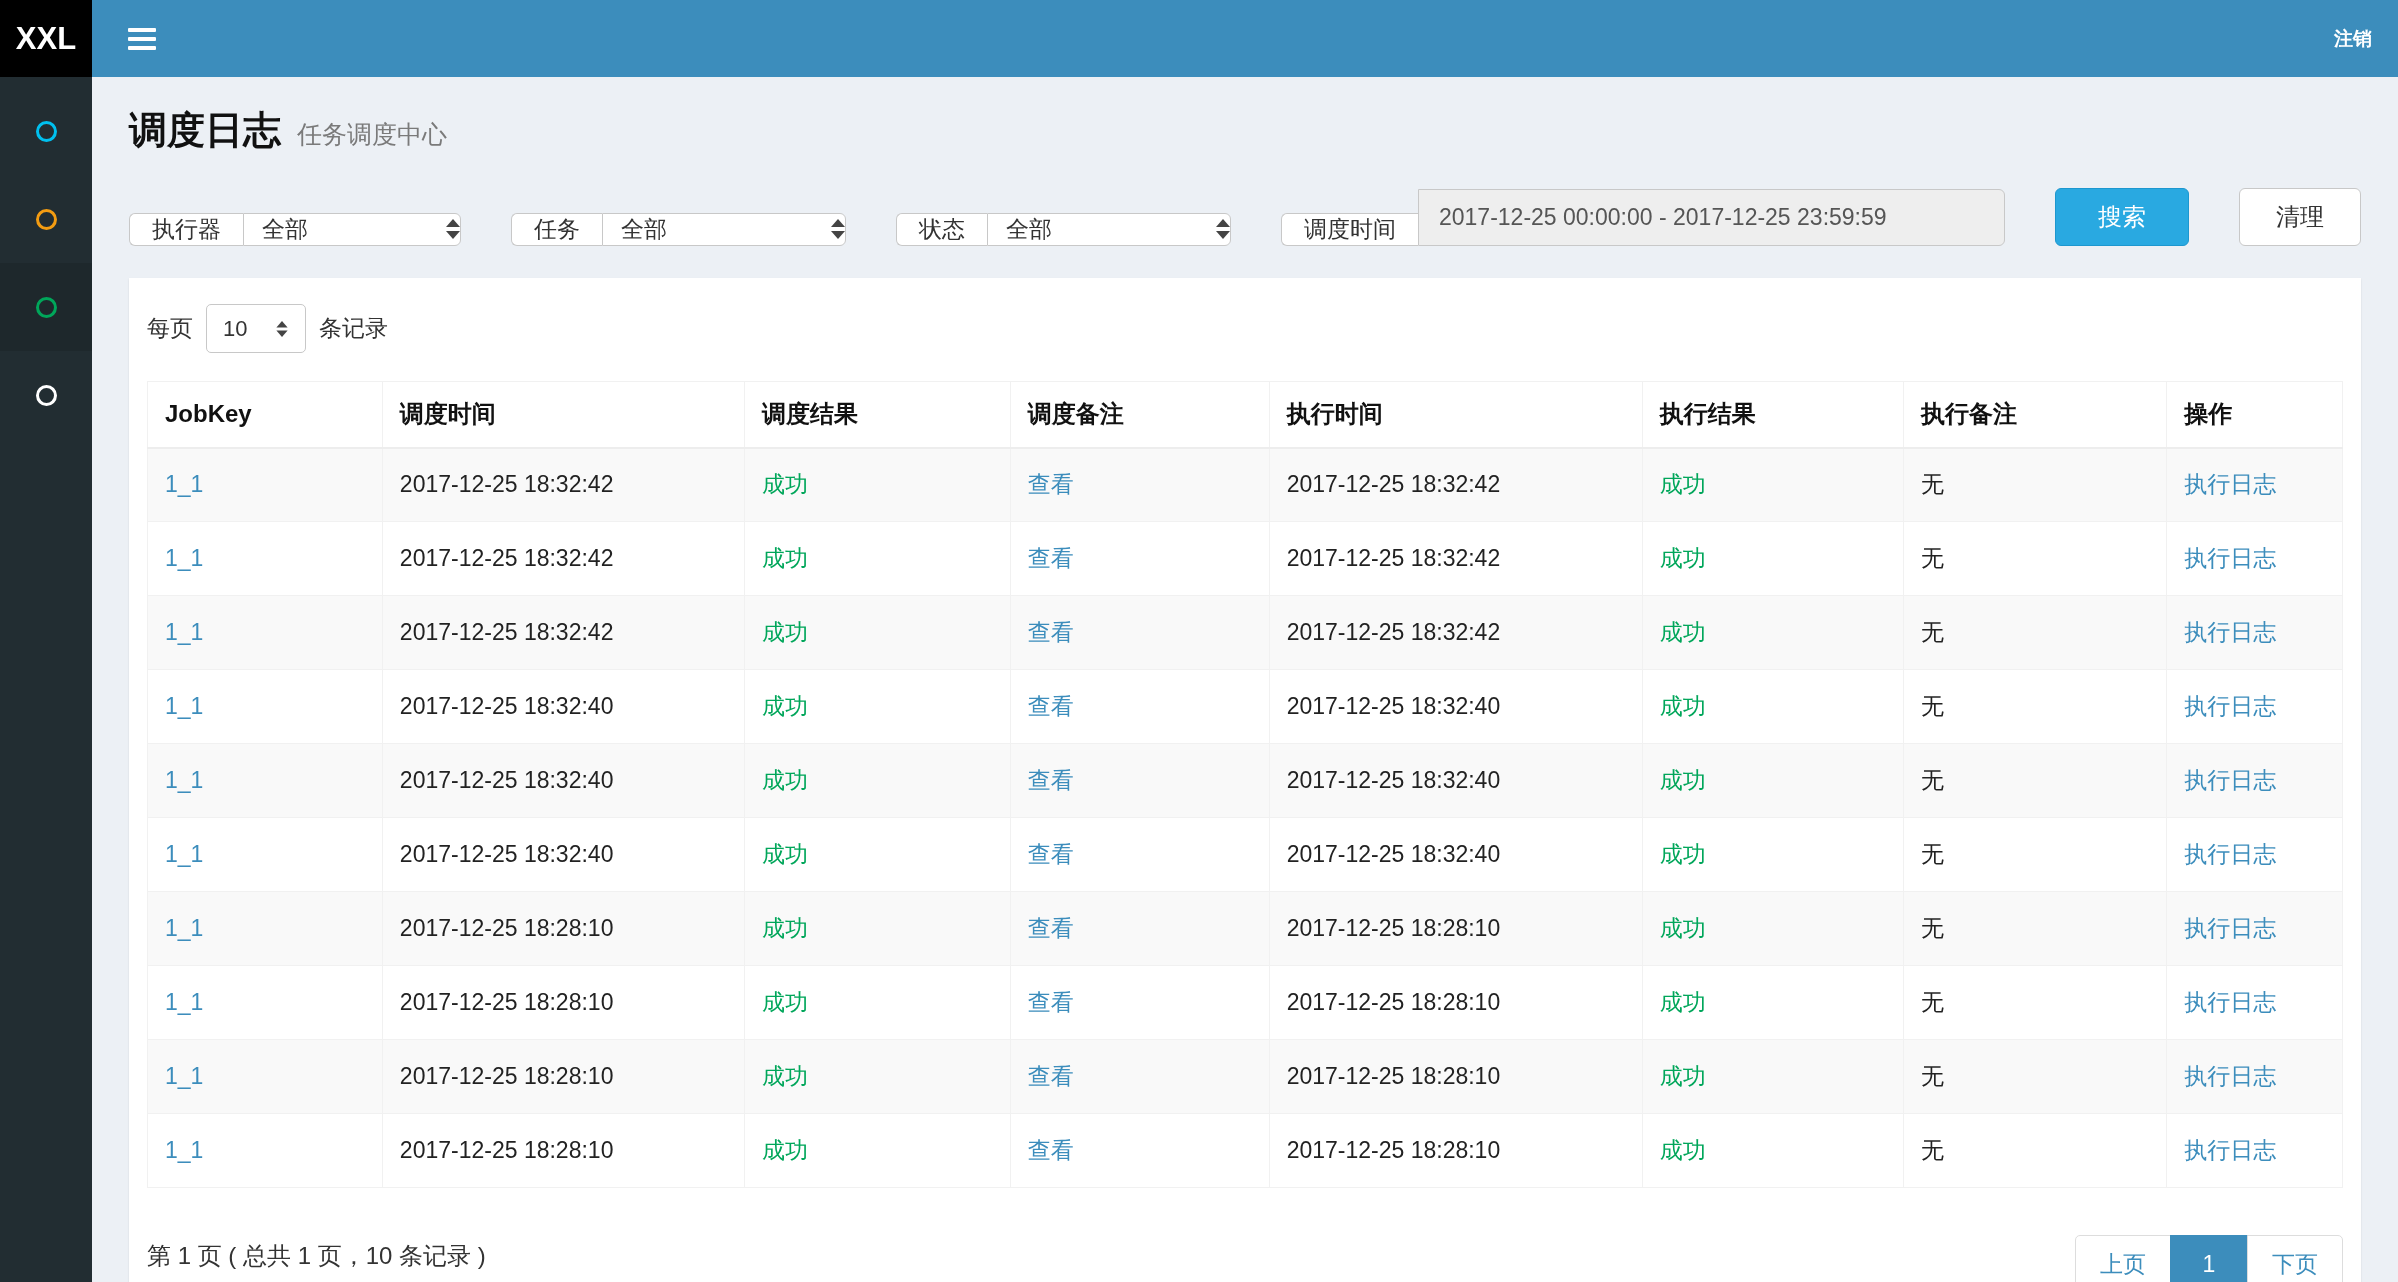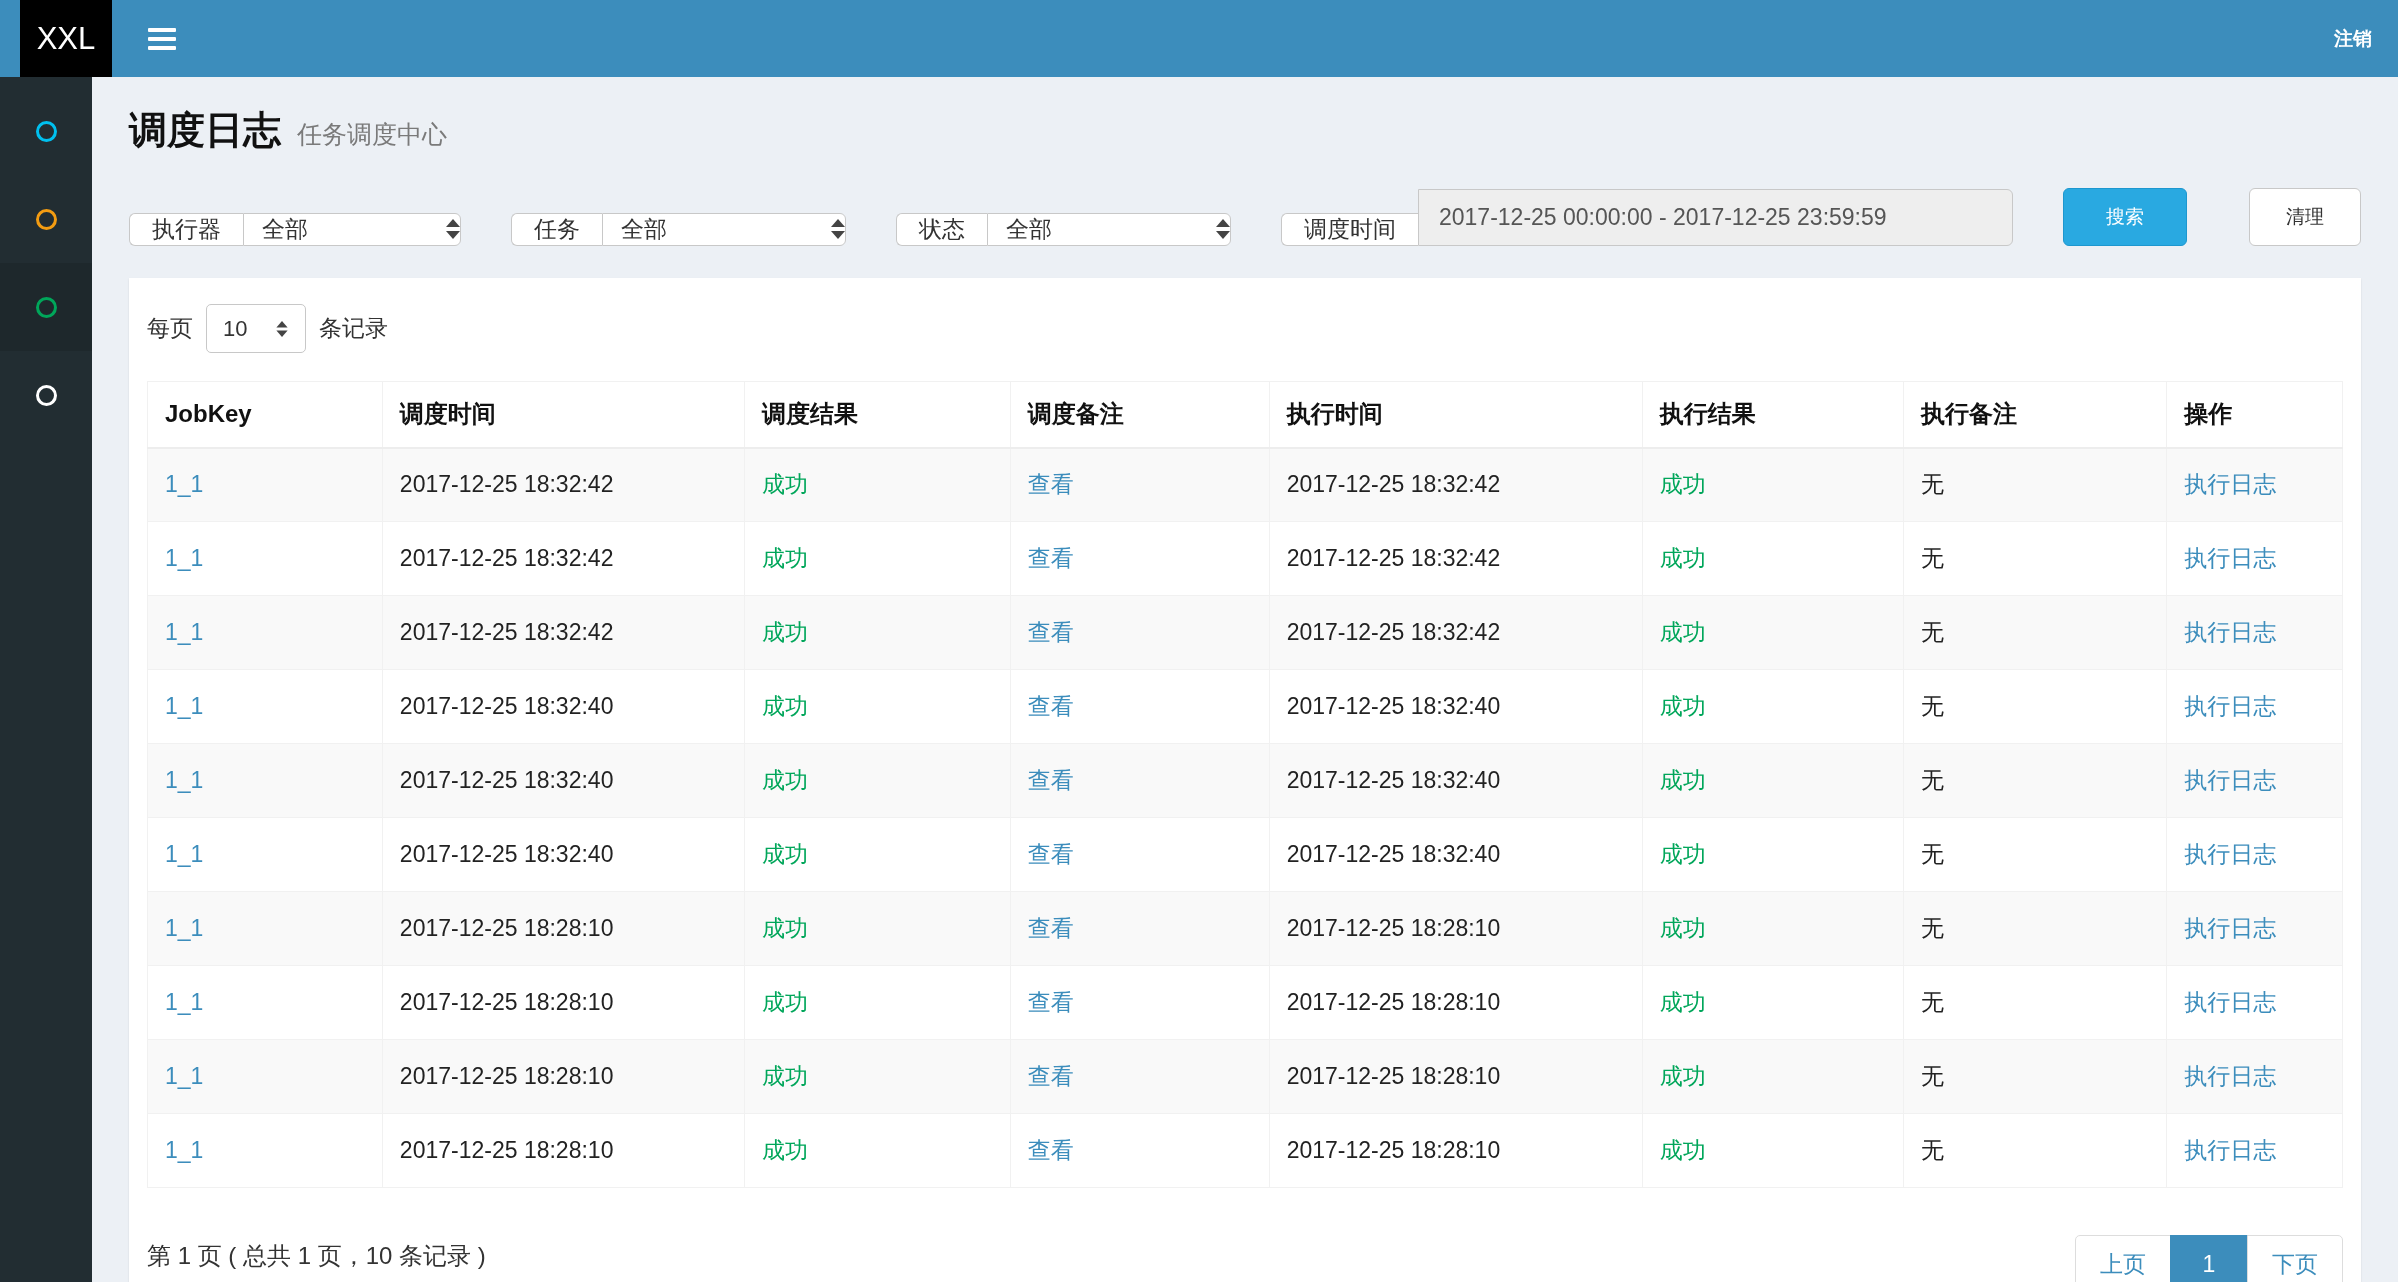--- a/index.html
+++ b/index.html
@@ -8,22 +8,22 @@
     width: 2398px; height: 1282px; overflow: hidden;
     font-family: "Liberation Sans", "DejaVu Sans", sans-serif;
     color: #333;
   }
   a { text-decoration: none; }
 
   
   .navbar { height: 77px; background: #3c8dbc; display: flex; position: relative; z-index: 3; }
   .logo {
     width: 92px; height: 77px; background: #000;
-    color: #fff; font-size: 31px; font-weight: normal;
-    display: flex; align-items: center; justify-content: center; cursor: pointer; margin-left: 20px;
+    color: #fff; font-size: 31px; font-weight: bold;
+    display: flex; align-items: center; justify-content: center; cursor: pointer;
   }
   .nav-main { flex: 1; display: flex; align-items: center; justify-content: space-between; }
   .hamburger { padding: 0 36px; height: 100%; display: flex; align-items: center; cursor: pointer; }
   .bars i { display: block; width: 28px; height: 4px; background: #fff; border-radius: 1px; margin: 5px 0; }
   .logout { color: #ffffff; font-size: 19px; font-weight: bold; padding: 0 26px; cursor: pointer; }
 
   
   .sidebar { position: absolute; top: 77px; left: 0; bottom: 0; width: 92px; background: #222d32; z-index: 2; }
   .sidebar ul { list-style: none; padding-top: 10px; }
   .side-item { height: 88px; display: flex; align-items: center; justify-content: center; cursor: pointer; }
@@ -54,21 +54,21 @@
   }
   .spin { display: flex; flex-direction: column; align-items: center; margin-left: 16px; }
   .spin .up { width: 0; height: 0; border-left: 7px solid transparent; border-right: 7px solid transparent; border-bottom: 8px solid #444; margin-bottom: 4px; }
   .spin .dn { width: 0; height: 0; border-left: 7px solid transparent; border-right: 7px solid transparent; border-top: 8px solid #444; }
   .time-input {
     flex: 1; height: 57px; border: 1px solid #c8c8c8; border-radius: 0 6px 6px 0;
     background: #eee; color: #555; font-size: 23px; padding: 0 20px;
     font-family: inherit; outline: none;
   }
   .btn {
-    height: 58px; border-radius: 6px; font-size: 19px; cursor: pointer;
+    height: 58px; border-radius: 6px; font-size: 24px; cursor: pointer;
     font-family: inherit; border: 1px solid transparent; white-space: nowrap;
   }
   .btn-search { background: #29a9e1; border-color: #1d97cf; color: #fff; padding: 0 42px; }
   .btn-clear { background: #fff; border-color: #c8c8c8; color: #333; padding: 0 36px; margin-left: auto; }
 
   
   .box { background: #fff; margin-top: 32px; padding: 26px 18px 30px; min-height: 1005px; box-shadow: 0 1px 2px rgba(0,0,0,0.1); }
   .length-row { display: flex; align-items: center; gap: 13px; font-size: 23px; color: #333; }
   .select.small { flex: none; width: 100px; height: 49px; border-radius: 5px; border: 1px solid #c8c8c8; padding: 0 16px 0 16px; font-size: 22px; }
   .select.small .spin { margin-left: 10px; transform: scale(0.8); }

